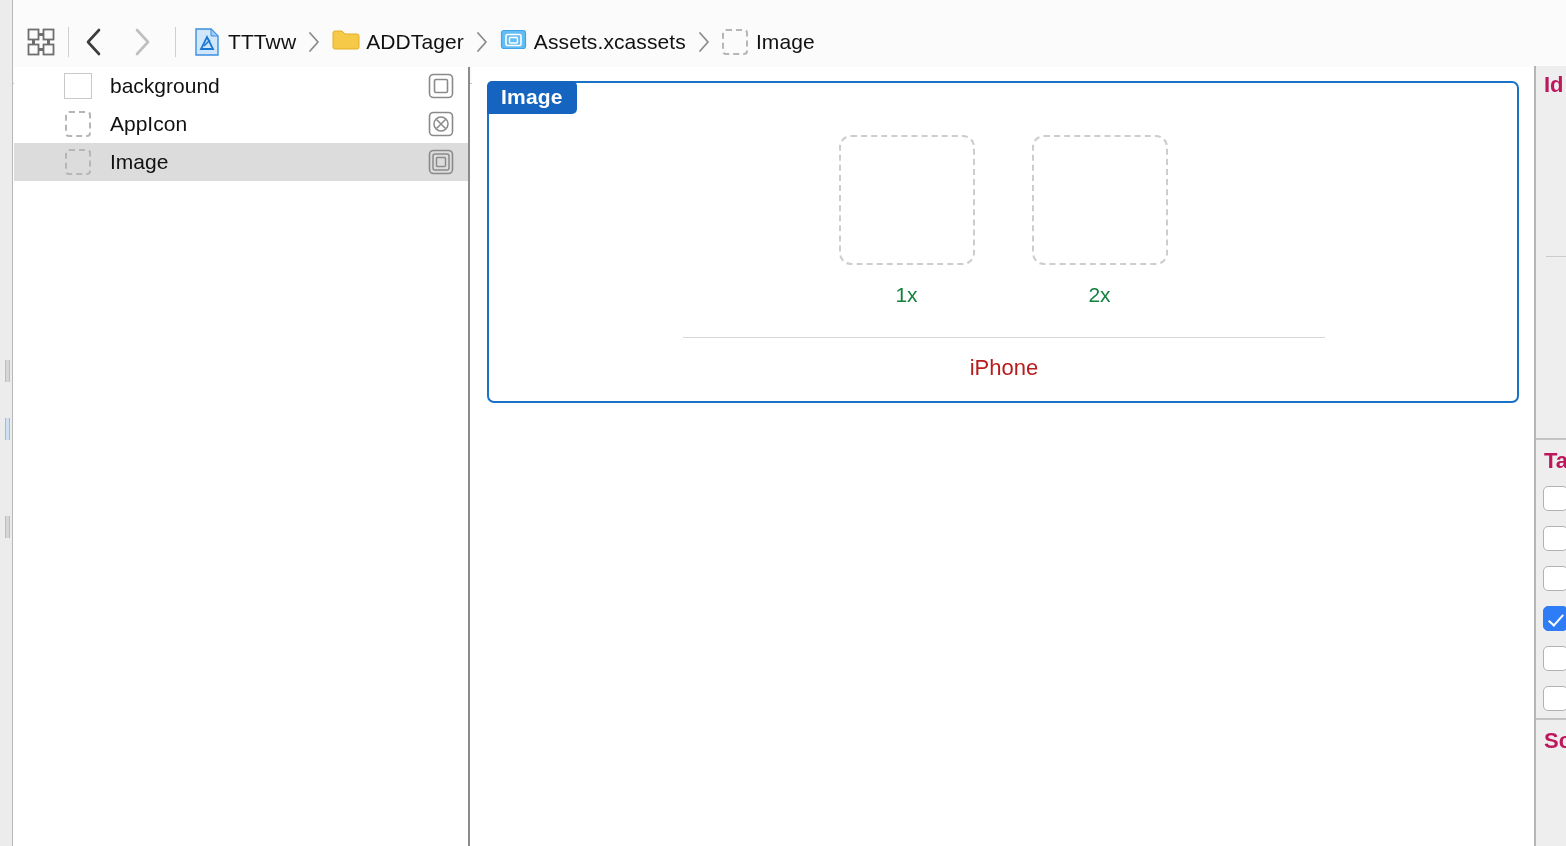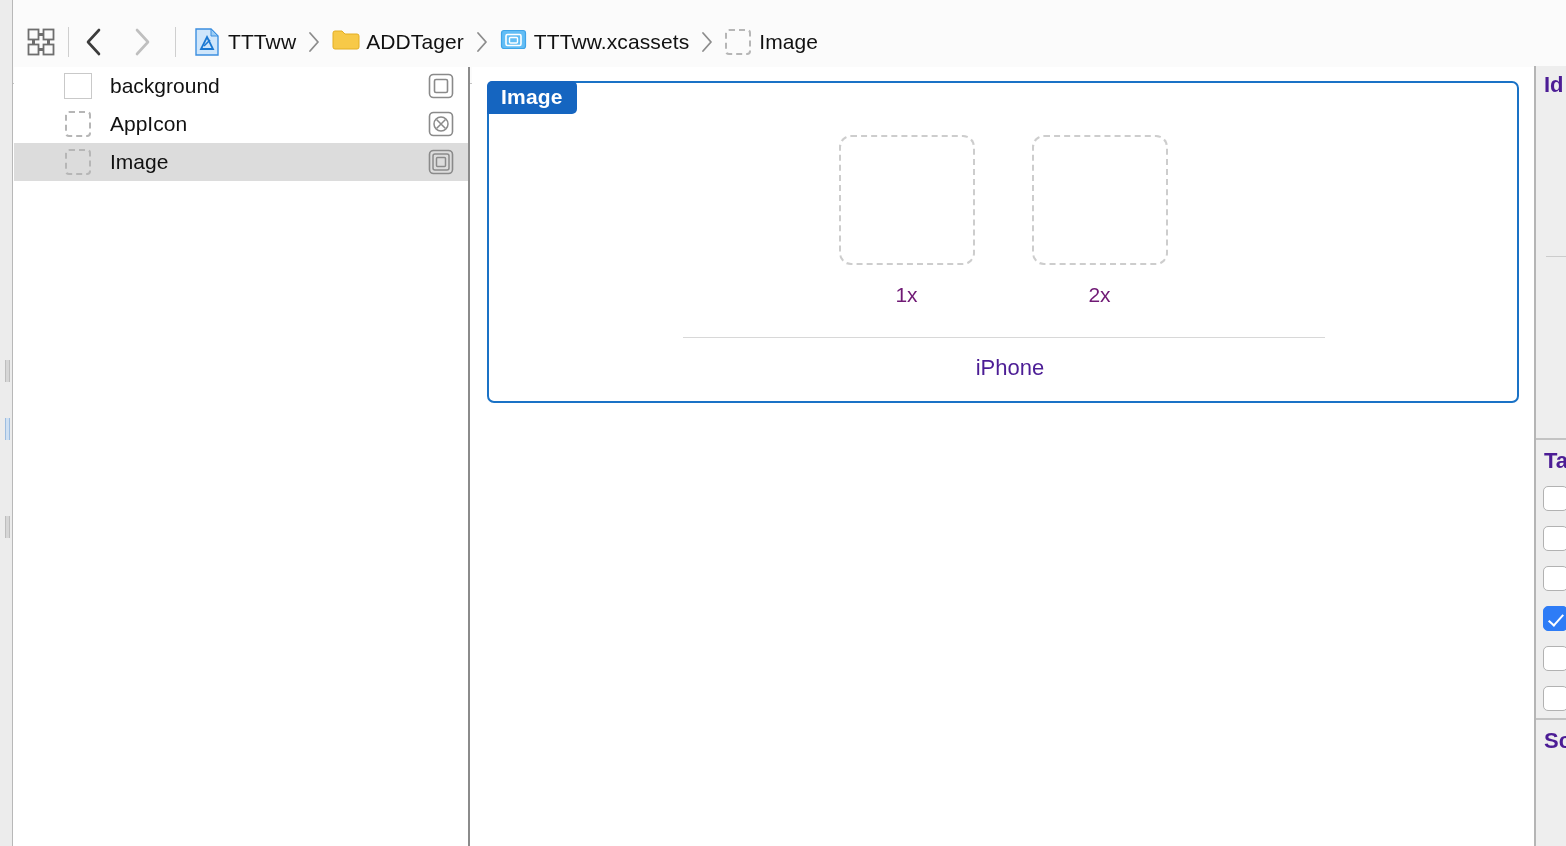--- a/index.html
+++ b/index.html
@@ -199,35 +199,35 @@
   .slot { width: 136px; display: flex; flex-direction: column; align-items: center; }
   .well {
     width: 136px; height: 130px;
     border: 2px dashed #cdcdcd;
     border-radius: 12px;
     background: #ffffff;
   }
   .slot-label {
     margin-top: 18px;
     font-size: 21px;
-    color: #701a75;
+    color: #15803d;
   }
   .canvas-rule {
     position: absolute;
     left: 194px; top: 254px;
     width: 642px; height: 1px;
     background: #d8d8d8;
   }
   .device-label {
     position: absolute;
-    left: 7px; top: 272px;
+    left: 1px; top: 272px;
     width: 100%;
     text-align: center;
     font-size: 22px;
-    color: #4c1d95;
+    color: #b91c1c;
   }
 
   
   .inspector {
     position: absolute;
     left: 1535px; top: 66px;
     width: 31px; height: 780px;
     background: #eeeeee;
     border-left: 1px solid #b5b5b5;
     overflow: hidden;
@@ -236,21 +236,21 @@
     position: absolute;
     left: 0;
     width: 100%; height: 2px;
     background: #c3c3c3;
   }
   .insp-head {
     position: absolute;
     left: 8px;
     font-size: 22px;
     font-weight: bold;
-    color: #4c1d95;
+    color: #be185d;
     white-space: nowrap;
   }
   .insp-divider {
     position: absolute;
     left: 10px;
     width: 22px; height: 1px;
     background: #cccccc;
   }
   .insp-check {
     position: absolute;
@@ -368,21 +368,21 @@
       </span>
 
       <div class="crumb">
         <span class="crumb-ico">
           <svg width="28" height="24" viewBox="0 0 28 24">
             <rect x="1.5" y="2.5" width="24" height="18" rx="2.5" fill="#62bdf5" stroke="#3fa4e8" stroke-width="1.2"></rect>
             <rect x="6" y="6.5" width="15" height="11" rx="1.5" fill="none" stroke="#ffffff" stroke-width="1.6"></rect>
             <rect x="9.5" y="9.5" width="8" height="5.5" rx="1" fill="none" stroke="#ffffff" stroke-width="1.4"></rect>
           </svg>
         </span>
-        <span class="crumb-label">TTTww.xcassets</span>
+        <span class="crumb-label">Assets.xcassets</span>
       </div>
 
       <span class="crumb-arrow">
         <svg width="12" height="24" viewBox="0 0 12 24">
           <polyline points="2,3 10,12 2,21" fill="none" stroke="#8c8c8c" stroke-width="1.8" stroke-linecap="round" stroke-linejoin="round"></polyline>
         </svg>
       </span>
 
       <div class="crumb">
         <span class="crumb-ico" style="display:flex;align-items:center;justify-content:center">

